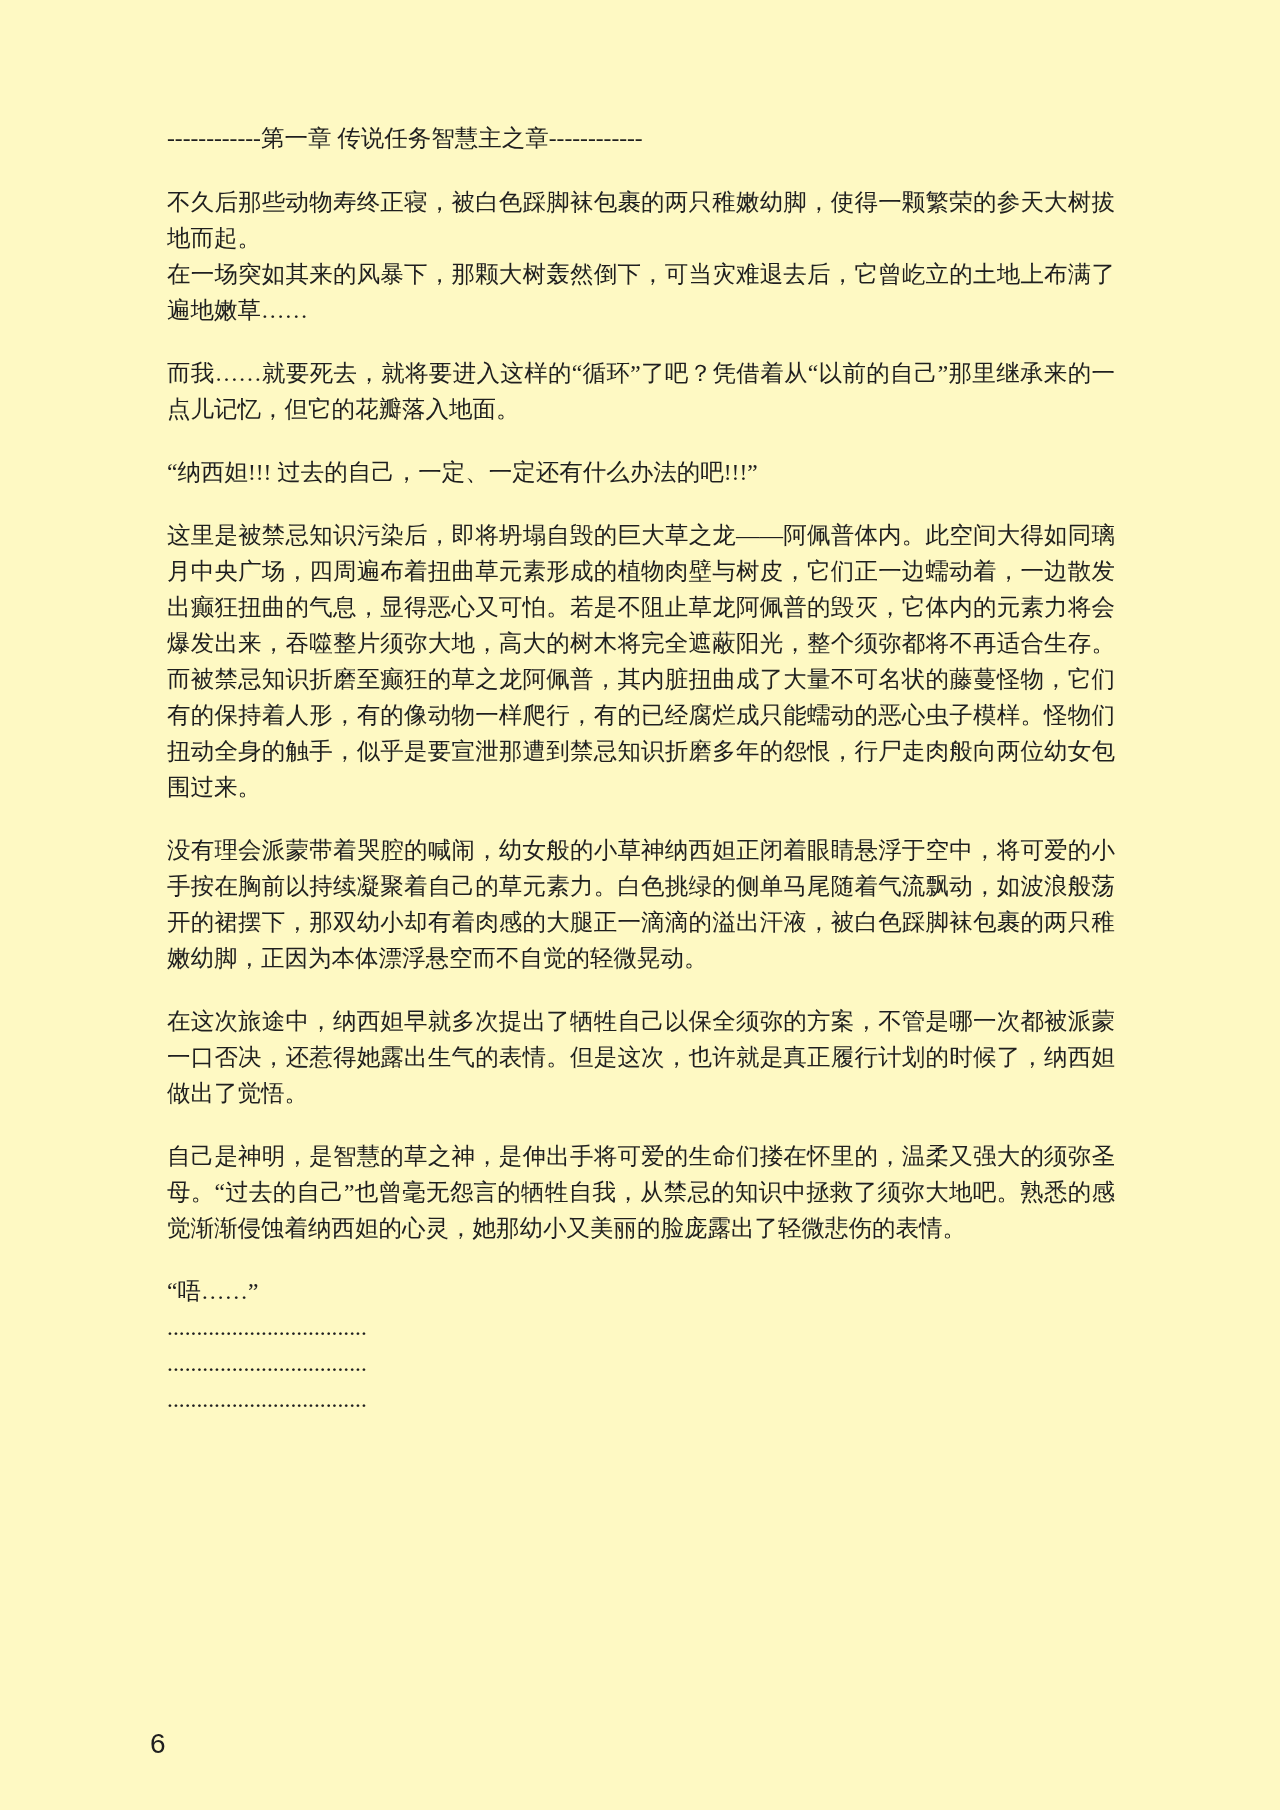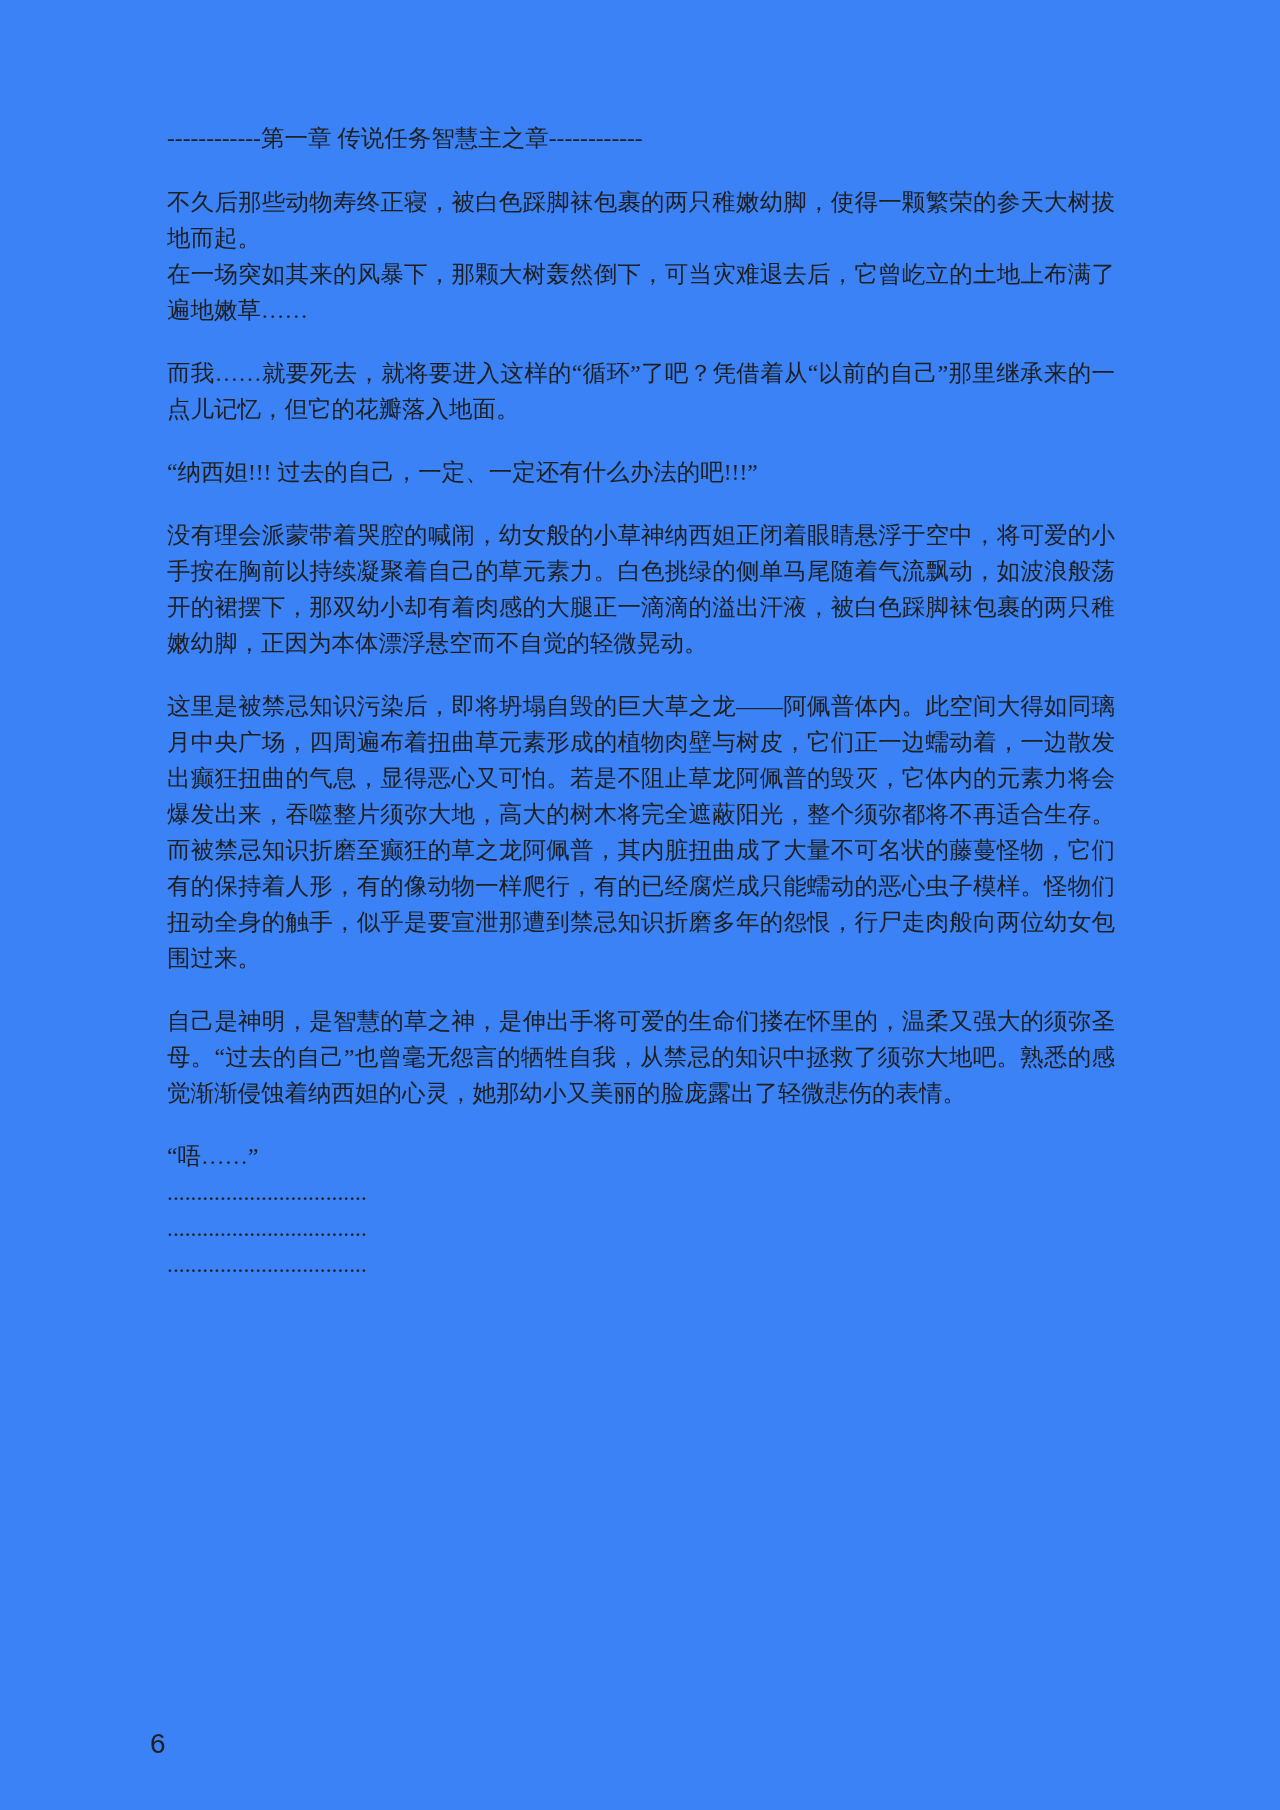--- a/index.html
+++ b/index.html
@@ -11,21 +11,21 @@
     width: 1280px;
     height: 1810px;
     position: relative;
     overflow: hidden;
     font-family: "Liberation Serif", "DejaVu Serif", serif;
     color: #1f1f1f;
   }
   .page {
     position: absolute;
     inset: 0;
-    background: #3b82f6;
+    background: #fef9c3;
   }
   .content {
     position: absolute;
     left: 167px;
     top: 120px;
     width: 948px;
     font-size: 23.5px;
     line-height: 36px;
   }
   .chapter-title {
@@ -64,24 +64,27 @@
         <p class="line">不久后那些动物寿终正寝，被白色踩脚袜包裹的两只稚嫩幼脚，使得一颗繁荣的参天大树拔地而起。</p>
         <p class="line">在一场突如其来的风暴下，那颗大树轰然倒下，可当灾难退去后，它曾屹立的土地上布满了遍地嫩草……</p>
       </div>
       <div class="block">
         <p class="line">而我……就要死去，就将要进入这样的“循环”了吧？凭借着从“以前的自己”那里继承来的一点儿记忆，但它的花瓣落入地面。</p>
       </div>
       <div class="block">
         <p class="line">“纳西妲!!! 过去的自己，一定、一定还有什么办法的吧!!!”</p>
       </div>
       <div class="block">
+        <p class="line">这里是被禁忌知识污染后，即将坍塌自毁的巨大草之龙——阿佩普体内。此空间大得如同璃月中央广场，四周遍布着扭曲草元素形成的植物肉壁与树皮，它们正一边蠕动着，一边散发出癫狂扭曲的气息，显得恶心又可怕。若是不阻止草龙阿佩普的毁灭，它体内的元素力将会爆发出来，吞噬整片须弥大地，高大的树木将完全遮蔽阳光，整个须弥都将不再适合生存。而被禁忌知识折磨至癫狂的草之龙阿佩普，其内脏扭曲成了大量不可名状的藤蔓怪物，它们有的保持着人形，有的像动物一样爬行，有的已经腐烂成只能蠕动的恶心虫子模样。怪物们扭动全身的触手，似乎是要宣泄那遭到禁忌知识折磨多年的怨恨，行尸走肉般向两位幼女包围过来。</p>
+      </div>
+      <div class="block">
         <p class="line">没有理会派蒙带着哭腔的喊闹，幼女般的小草神纳西妲正闭着眼睛悬浮于空中，将可爱的小手按在胸前以持续凝聚着自己的草元素力。白色挑绿的侧单马尾随着气流飘动，如波浪般荡开的裙摆下，那双幼小却有着肉感的大腿正一滴滴的溢出汗液，被白色踩脚袜包裹的两只稚嫩幼脚，正因为本体漂浮悬空而不自觉的轻微晃动。</p>
       </div>
       <div class="block">
-        <p class="line">这里是被禁忌知识污染后，即将坍塌自毁的巨大草之龙——阿佩普体内。此空间大得如同璃月中央广场，四周遍布着扭曲草元素形成的植物肉壁与树皮，它们正一边蠕动着，一边散发出癫狂扭曲的气息，显得恶心又可怕。若是不阻止草龙阿佩普的毁灭，它体内的元素力将会爆发出来，吞噬整片须弥大地，高大的树木将完全遮蔽阳光，整个须弥都将不再适合生存。而被禁忌知识折磨至癫狂的草之龙阿佩普，其内脏扭曲成了大量不可名状的藤蔓怪物，它们有的保持着人形，有的像动物一样爬行，有的已经腐烂成只能蠕动的恶心虫子模样。怪物们扭动全身的触手，似乎是要宣泄那遭到禁忌知识折磨多年的怨恨，行尸走肉般向两位幼女包围过来。</p>
+        <p class="line">在这次旅途中，纳西妲早就多次提出了牺牲自己以保全须弥的方案，不管是哪一次都被派蒙一口否决，还惹得她露出生气的表情。但是这次，也许就是真正履行计划的时候了，纳西妲做出了觉悟。</p>
       </div>
       <div class="block">
         <p class="line">自己是神明，是智慧的草之神，是伸出手将可爱的生命们搂在怀里的，温柔又强大的须弥圣母。“过去的自己”也曾毫无怨言的牺牲自我，从禁忌的知识中拯救了须弥大地吧。熟悉的感觉渐渐侵蚀着纳西妲的心灵，她那幼小又美丽的脸庞露出了轻微悲伤的表情。</p>
       </div>
       <div class="block">
         <p class="line">“唔……”</p>
         <p class="line">..................................</p>
         <p class="line">..................................</p>
         <p class="line">..................................</p>
       </div>

